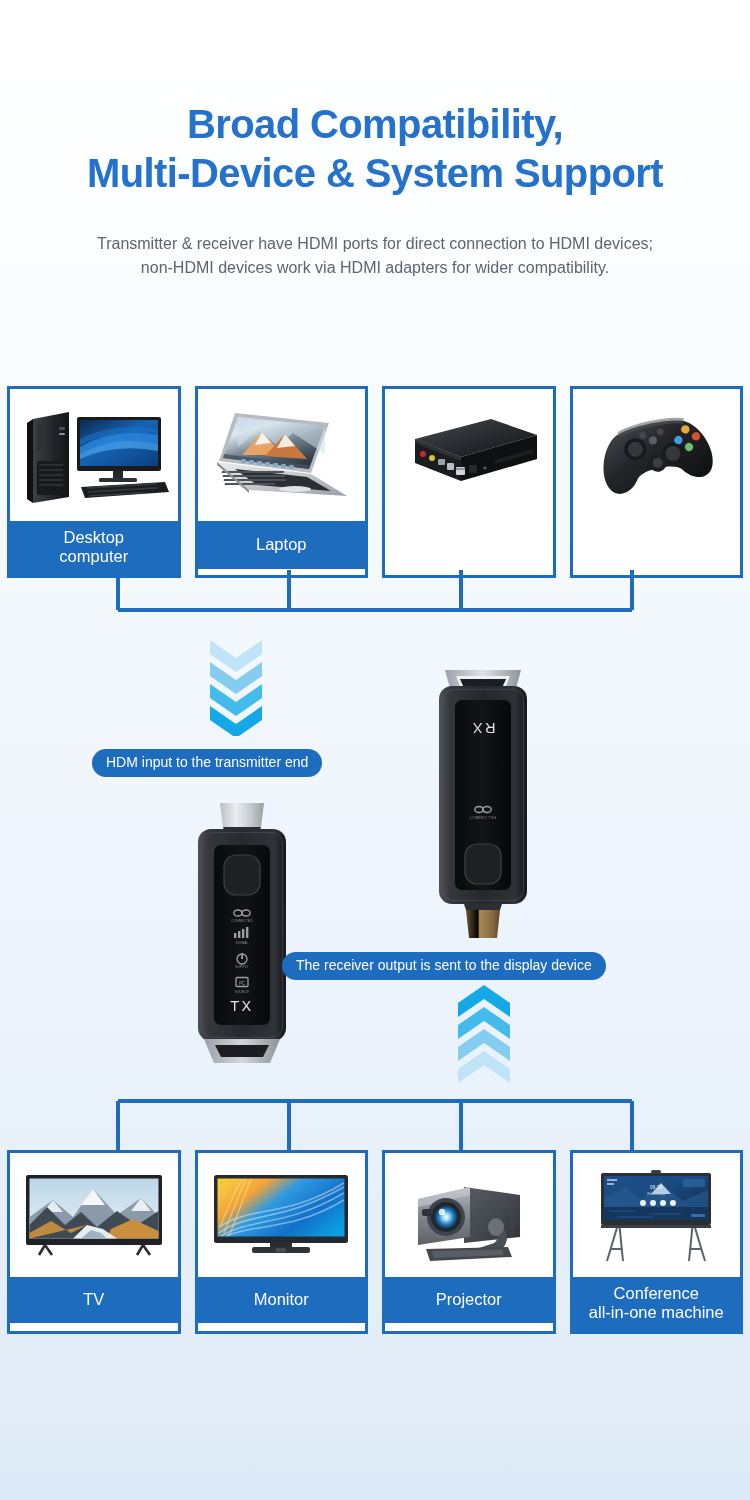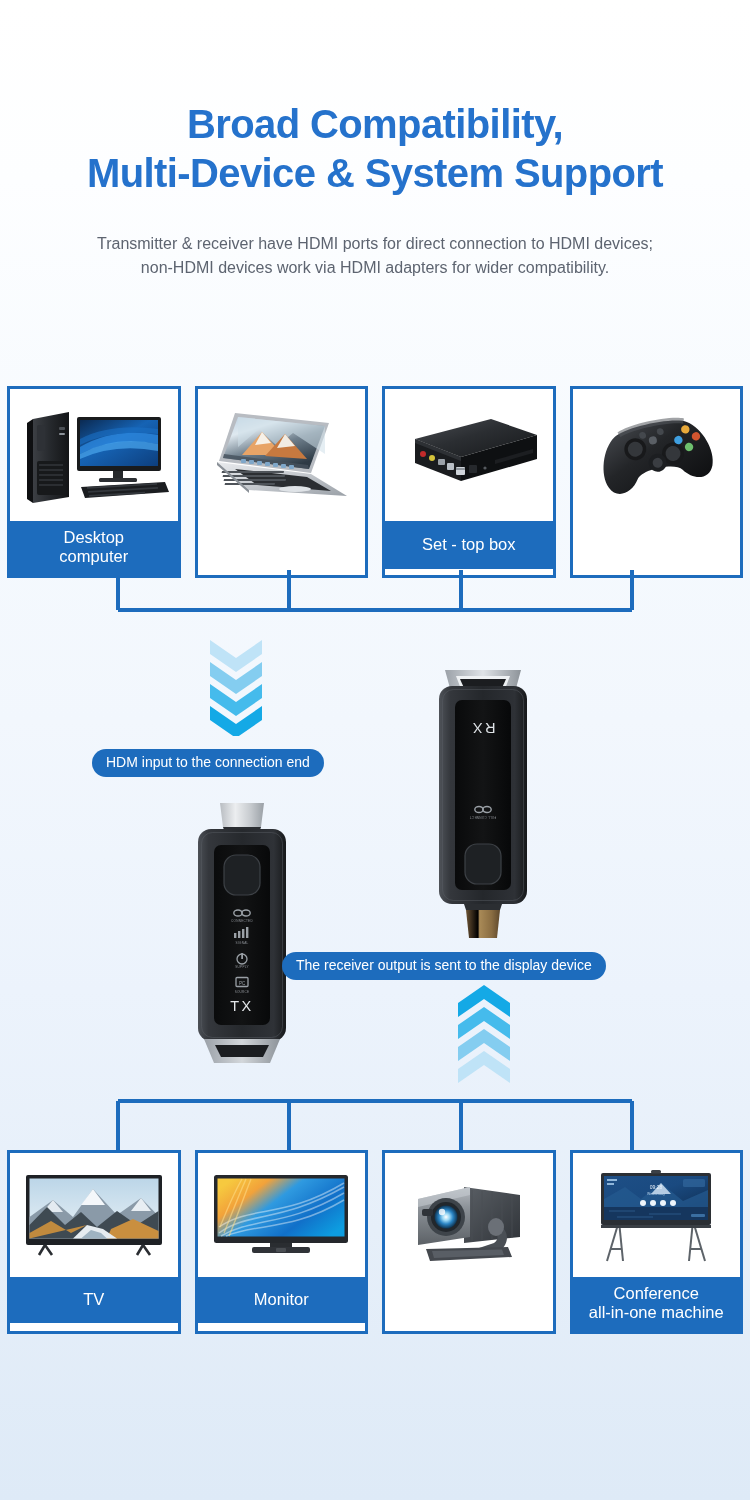--- a/index.html
+++ b/index.html
@@ -235,20 +235,21 @@
         <g fill="#4e5359">
           <rect x="35" y="72" width="62" height="2" transform="skewX(-14)"></rect>
           <rect x="37" y="76" width="62" height="2" transform="skewX(-14)"></rect>
           <rect x="39" y="80" width="62" height="2" transform="skewX(-14)"></rect>
           <rect x="41" y="84" width="50" height="2" transform="skewX(-14)"></rect>
         </g>
         <path d="M12 63 L44 91 L44 94 L12 66 Z" fill="#8a9097"></path>
         <ellipse cx="90" cy="90" rx="16" ry="3" fill="#dfe3e7"></ellipse>
       </svg>
     </div>
+    <div class="card-label">Laptop</div>
   </div>
 
   <div class="card">
     <div class="card-image">
       <svg width="148" height="100" viewBox="0 0 148 100">
         <defs>
           <linearGradient id="stbTop" x1="0" y1="0" x2="1" y2="1">
             <stop offset="0" stop-color="#4a4d52"></stop>
               <stop offset="0.45" stop-color="#2b2e32"></stop>
             <stop offset="1" stop-color="#16181a"></stop>
@@ -263,21 +264,20 @@
         <circle cx="37" cy="53" r="3" fill="#d4c23a"></circle>
         <rect x="43" y="54" width="7" height="6" rx="1" fill="#9aa0a7"></rect>
         <rect x="52" y="58" width="7" height="7" rx="1" fill="#b9bfc6"></rect>
         <rect x="61" y="62" width="9" height="8" rx="1" fill="#cfd4da"></rect>
         <rect x="61" y="63" width="9" height="2" fill="#8f959c"></rect>
         <rect x="74" y="60" width="8" height="8" rx="1" fill="#26292d"></rect>
         <circle cx="90" cy="63" r="1.6" fill="#55595e"></circle>
         <path d="M100 55 L138 44 L138 48 L100 59 Z" fill="#1c1e21"></path>
       </svg>
     </div>
-    <div class="card-label">Set - top box</div>
   </div>
 
   <div class="card">
     <div class="card-image">
       <svg width="150" height="104" viewBox="0 0 150 104">
         <defs>
           <linearGradient id="padG" x1="0.1" y1="0" x2="0.9" y2="1">
             <stop offset="0" stop-color="#43464b"></stop>
               <stop offset="0.42" stop-color="#232528"></stop>
             <stop offset="1" stop-color="#101113"></stop>
@@ -323,21 +323,21 @@
   <svg width="62" height="100" viewBox="0 0 62 100">
     <g>
       <path d="M5 4 L31 22 L57 4 L57 18 L31 36 L5 18 Z" fill="#bfe3f7"></path>
       <path d="M5 26 L31 44 L57 26 L57 40 L31 58 L5 40 Z" fill="#84cdf0"></path>
       <path d="M5 48 L31 66 L57 48 L57 62 L31 80 L5 62 Z" fill="#45bbec"></path>
       <path d="M5 70 L31 88 L57 70 L57 84 L31 102 L5 84 Z" fill="#14a9e6"></path>
     </g>
   </svg>
 </div>
 
-<div class="pill tx">HDM input to the connection end</div>
+<div class="pill tx">HDM input to the transmitter end</div>
 
 <div class="dongle tx">
   <svg width="116" height="270" viewBox="0 0 116 270">
     <defs>
       <linearGradient id="txBody" x1="0" y1="0" x2="1" y2="0">
         <stop offset="0" stop-color="#4c5056"></stop>
           <stop offset="0.12" stop-color="#34373c"></stop>
         <stop offset="0.5" stop-color="#26292d"></stop>
           <stop offset="0.86" stop-color="#2f3237"></stop>
         <stop offset="1" stop-color="#17191b"></stop>
@@ -598,20 +598,21 @@
 
         <rect x="26" y="44" width="11" height="7" rx="2" fill="#2f3338"></rect>
 
         <path d="M96 58 C112 60 116 76 104 86 L86 92 L80 84 L98 78 C104 74 102 66 94 66 Z" fill="#4a4f55"></path>
         <ellipse cx="100" cy="62" rx="8" ry="9" fill="#6b7077"></ellipse>
 
         <path d="M30 84 L112 82 L116 92 L34 96 Z" fill="#44484e"></path>
         <path d="M36 86 L106 84.5 L108 90 L38 93 Z" fill="#595e65"></path>
       </svg>
     </div>
+    <div class="card-label">Projector</div>
   </div>
 
   <div class="card">
     <div class="card-image">
       <svg width="146" height="104" viewBox="0 0 146 104">
         <defs>
           <linearGradient id="confScr" x1="0" y1="0" x2="0.9" y2="1">
             <stop offset="0" stop-color="#1e4f86"></stop>
               <stop offset="0.45" stop-color="#1a4a80"></stop>
             <stop offset="1" stop-color="#0e2b4e"></stop>

